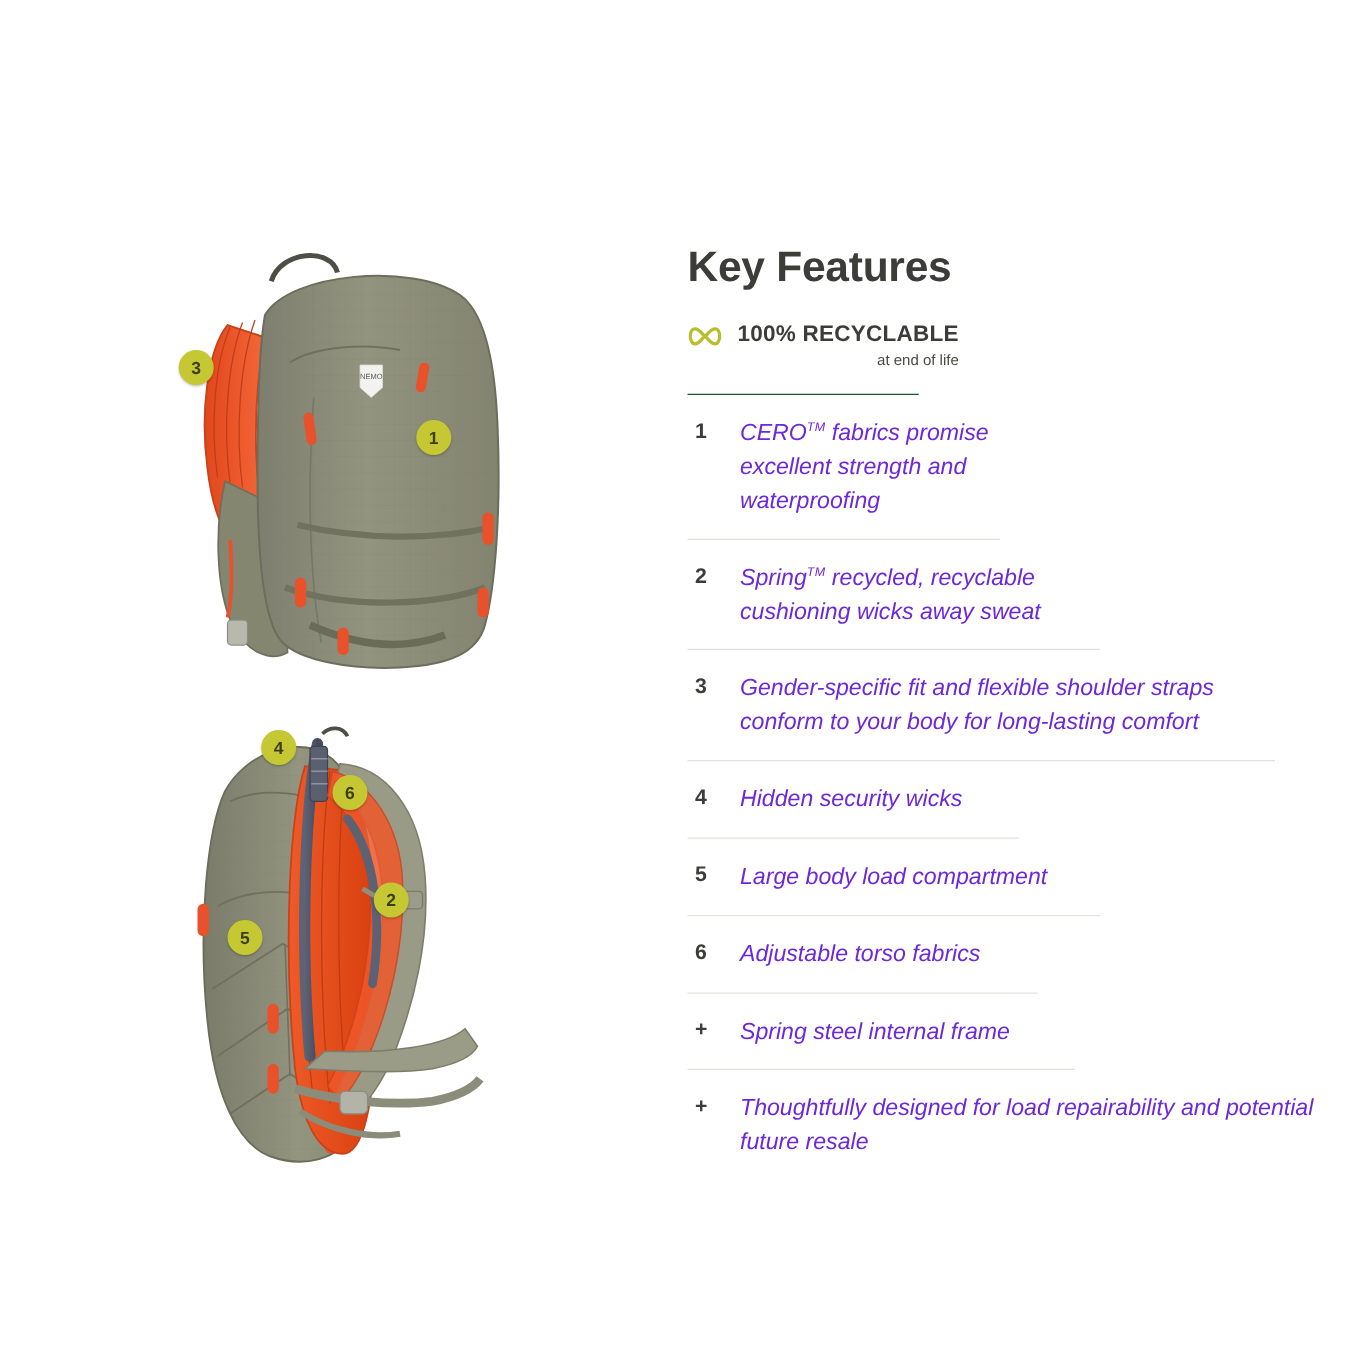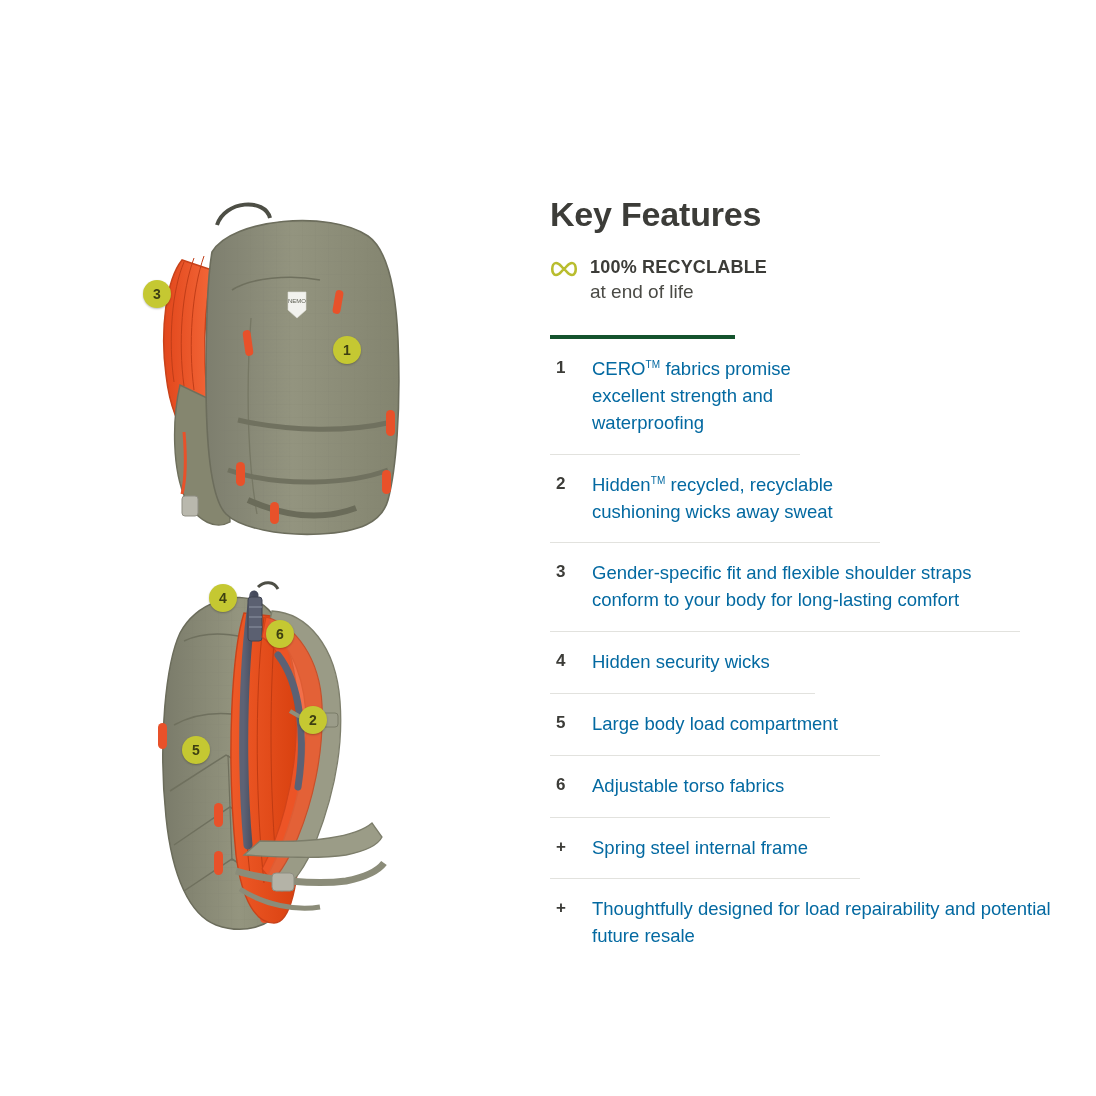--- a/index.html
+++ b/index.html
@@ -73,40 +73,41 @@
     color: #3c3c38;
     letter-spacing: -0.2px;
     margin: 0 0 24px 0;
     line-height: 1.1;
   }
 
   .recyclable-row {
     display: flex;
     align-items: flex-start;
     gap: 12px;
-    padding-bottom: 32px;
-    border-bottom: 4px solid #14532d;
+    padding-bottom: 20px;
+    border-bottom: 1px solid #14532d;
     width: 185px;
   }
   .recycle-icon {
     flex: 0 0 auto;
     margin-top: 2px;
   }
   .recyclable-text .headline {
     font-size: 18px;
     font-weight: bold;
     letter-spacing: 0.2px;
     color: #3c3c38;
     white-space: nowrap;
   }
   .recyclable-text .subline {
-    font-size: 19px;
+    font-size: 12px;
     color: #4a4a45;
     margin-top: 3px;
     white-space: nowrap;
+    text-align: right;
   }
 
   .feature-list {
     list-style: none;
     margin: 0;
     padding: 0;
   }
   .feature-item {
     display: flex;
     align-items: flex-start;
@@ -122,22 +123,23 @@
     font-weight: bold;
     color: #3c3c38;
     text-align: left;
     padding-left: 6px;
     box-sizing: border-box;
     line-height: 1.45;
   }
   .feature-text {
     font-size: 18.5px;
     line-height: 1.45;
-    color: #0369a1;
+    color: #6d28d9;
     max-width: 470px;
+    font-style: italic;
   }
   .feature-text sup {
     font-size: 10px;
     vertical-align: super;
     letter-spacing: 0.2px;
   }
 
   
   .w1 { width: 250px; }
   .w2 { width: 330px; }
@@ -294,21 +296,21 @@
 
       <ul class="feature-list">
 
         <li class="feature-item w1">
           <span class="feature-marker">1</span>
           <span class="feature-text"><span>CERO</span><sup>TM</sup><span> fabrics promise excellent strength and waterproofing</span></span>
         </li>
 
         <li class="feature-item w2">
           <span class="feature-marker">2</span>
-          <span class="feature-text"><span>Hidden</span><sup>TM</sup><span> recycled, recyclable cushioning wicks away sweat</span></span>
+          <span class="feature-text"><span>Spring</span><sup>TM</sup><span> recycled, recyclable cushioning wicks away sweat</span></span>
         </li>
 
         <li class="feature-item w3">
           <span class="feature-marker">3</span>
           <span class="feature-text">Gender-specific fit and flexible shoulder straps conform to your body for long-lasting comfort</span>
         </li>
 
         <li class="feature-item w4">
           <span class="feature-marker">4</span>
           <span class="feature-text">Hidden security wicks</span>

